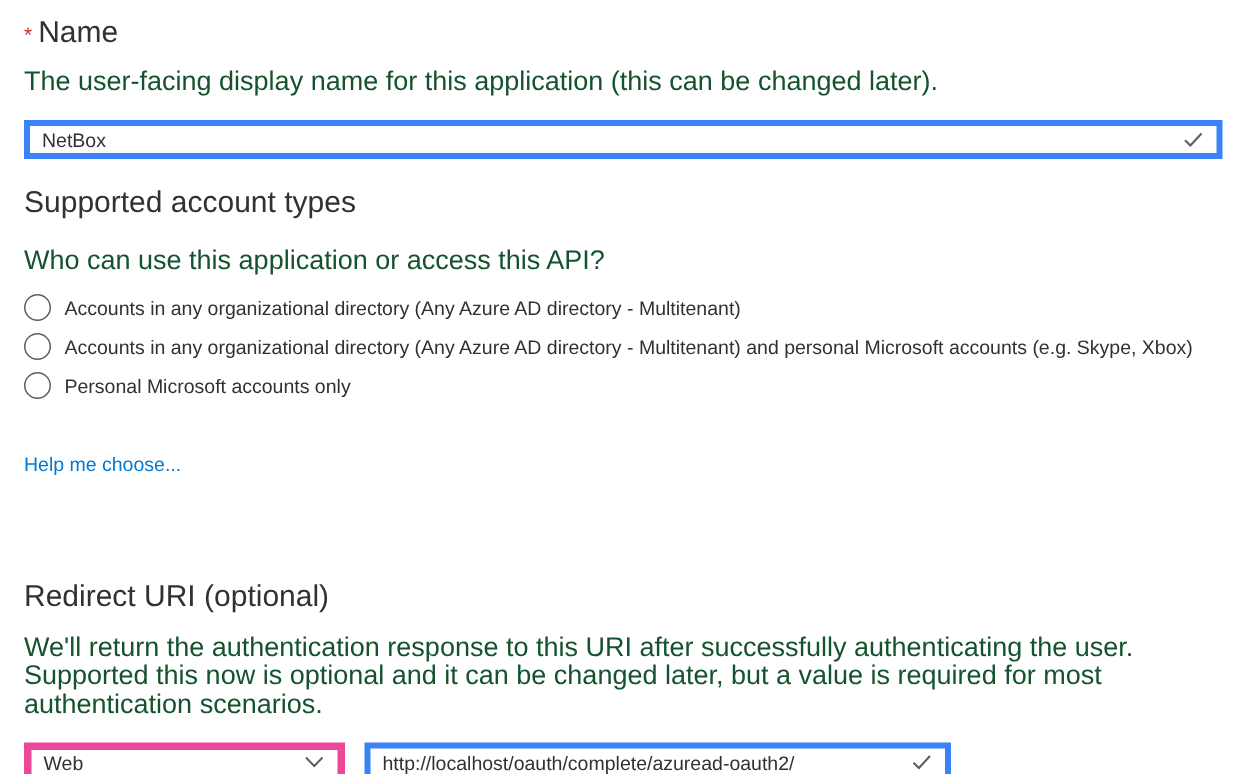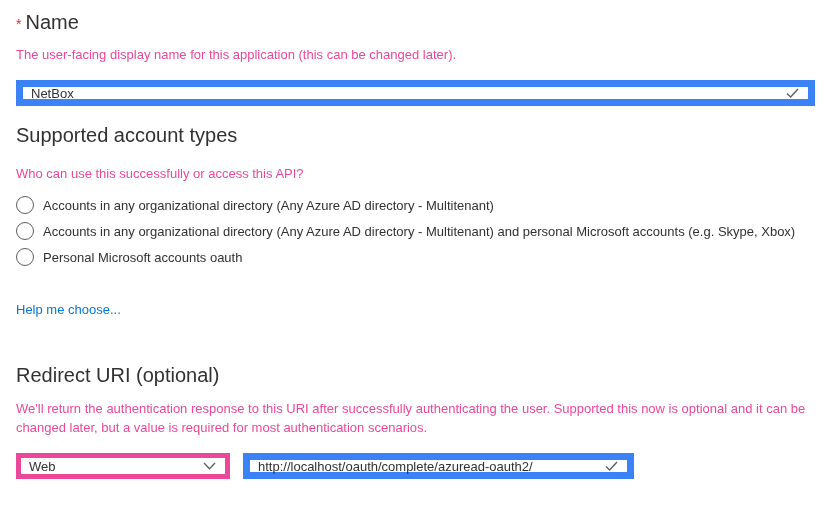--- a/index.html
+++ b/index.html
@@ -23,33 +23,33 @@
     color: #323130;
     line-height: 20px;
     margin: 0;
   }
   .required-marker {
     color: #d13438;
     font-size: 14px;
     margin-right: 4px;
   }
   .desc-text {
-    font-size: 13px;
+    font-size: 18px;
     line-height: 19px;
-    color: #ec4899;
+    color: #14532d;
     margin: 0;
     max-width: 799px;
   }
   
   .field {
     display: flex;
     align-items: center;
     box-sizing: border-box;
     height: 26px;
-    border: 7px solid #3b82f6;
+    border: 4px solid #3b82f6;
     background: #fff;
   }
   .field input {
     flex: 1;
     min-width: 0;
     border: none;
     outline: none;
     padding: 0 8px;
     font-family: "Liberation Sans", sans-serif;
     font-size: 13px;
@@ -108,21 +108,21 @@
 
   .help-link {
     display: inline-block;
     margin-top: 28px;
     font-size: 13px;
     color: #0078d4;
     text-decoration: none;
     cursor: pointer;
   }
 
-  .redirect-section-title { margin-top: 47px; }
+  .redirect-section-title { margin-top: 69px; }
   .redirect-desc { margin-top: 14px; }
 
   .redirect-controls {
     margin-top: 16px;
     display: flex;
     align-items: center;
   }
   .platform-select {
     display: flex;
     align-items: center;
@@ -166,34 +166,34 @@
     <span class="trail-icon">
       <svg width="13" height="11" viewBox="0 0 13 11" fill="none">
         <path d="M1 5.5 L4.6 9 L12 1" stroke="#605e5c" stroke-width="1.4" fill="none"></path>
       </svg>
     </span>
   </div>
 
   
   <h2 class="section-title account-section-title">Supported account types</h2>
 
-  <p class="desc-text account-question">Who can use this successfully or access this API?</p>
+  <p class="desc-text account-question">Who can use this application or access this API?</p>
 
   <div class="radio-group">
     <div class="radio-row">
       <span class="radio-control"></span>
       <span class="radio-label">Accounts in any organizational directory (Any Azure AD directory - Multitenant)</span>
     </div>
     <div class="radio-row">
       <span class="radio-control"></span>
       <span class="radio-label">Accounts in any organizational directory (Any Azure AD directory - Multitenant) and personal Microsoft accounts (e.g. Skype, Xbox)</span>
     </div>
     <div class="radio-row">
       <span class="radio-control"></span>
-      <span class="radio-label">Personal Microsoft accounts oauth</span>
+      <span class="radio-label">Personal Microsoft accounts only</span>
     </div>
   </div>
 
   <a class="help-link">Help me choose...</a>
 
   
   <h2 class="section-title redirect-section-title">Redirect URI (optional)</h2>
 
   <p class="desc-text redirect-desc">We'll return the authentication response to this URI after successfully authenticating the user. Supported this now is optional and it can be changed later, but a value is required for most authentication scenarios.</p>
 

